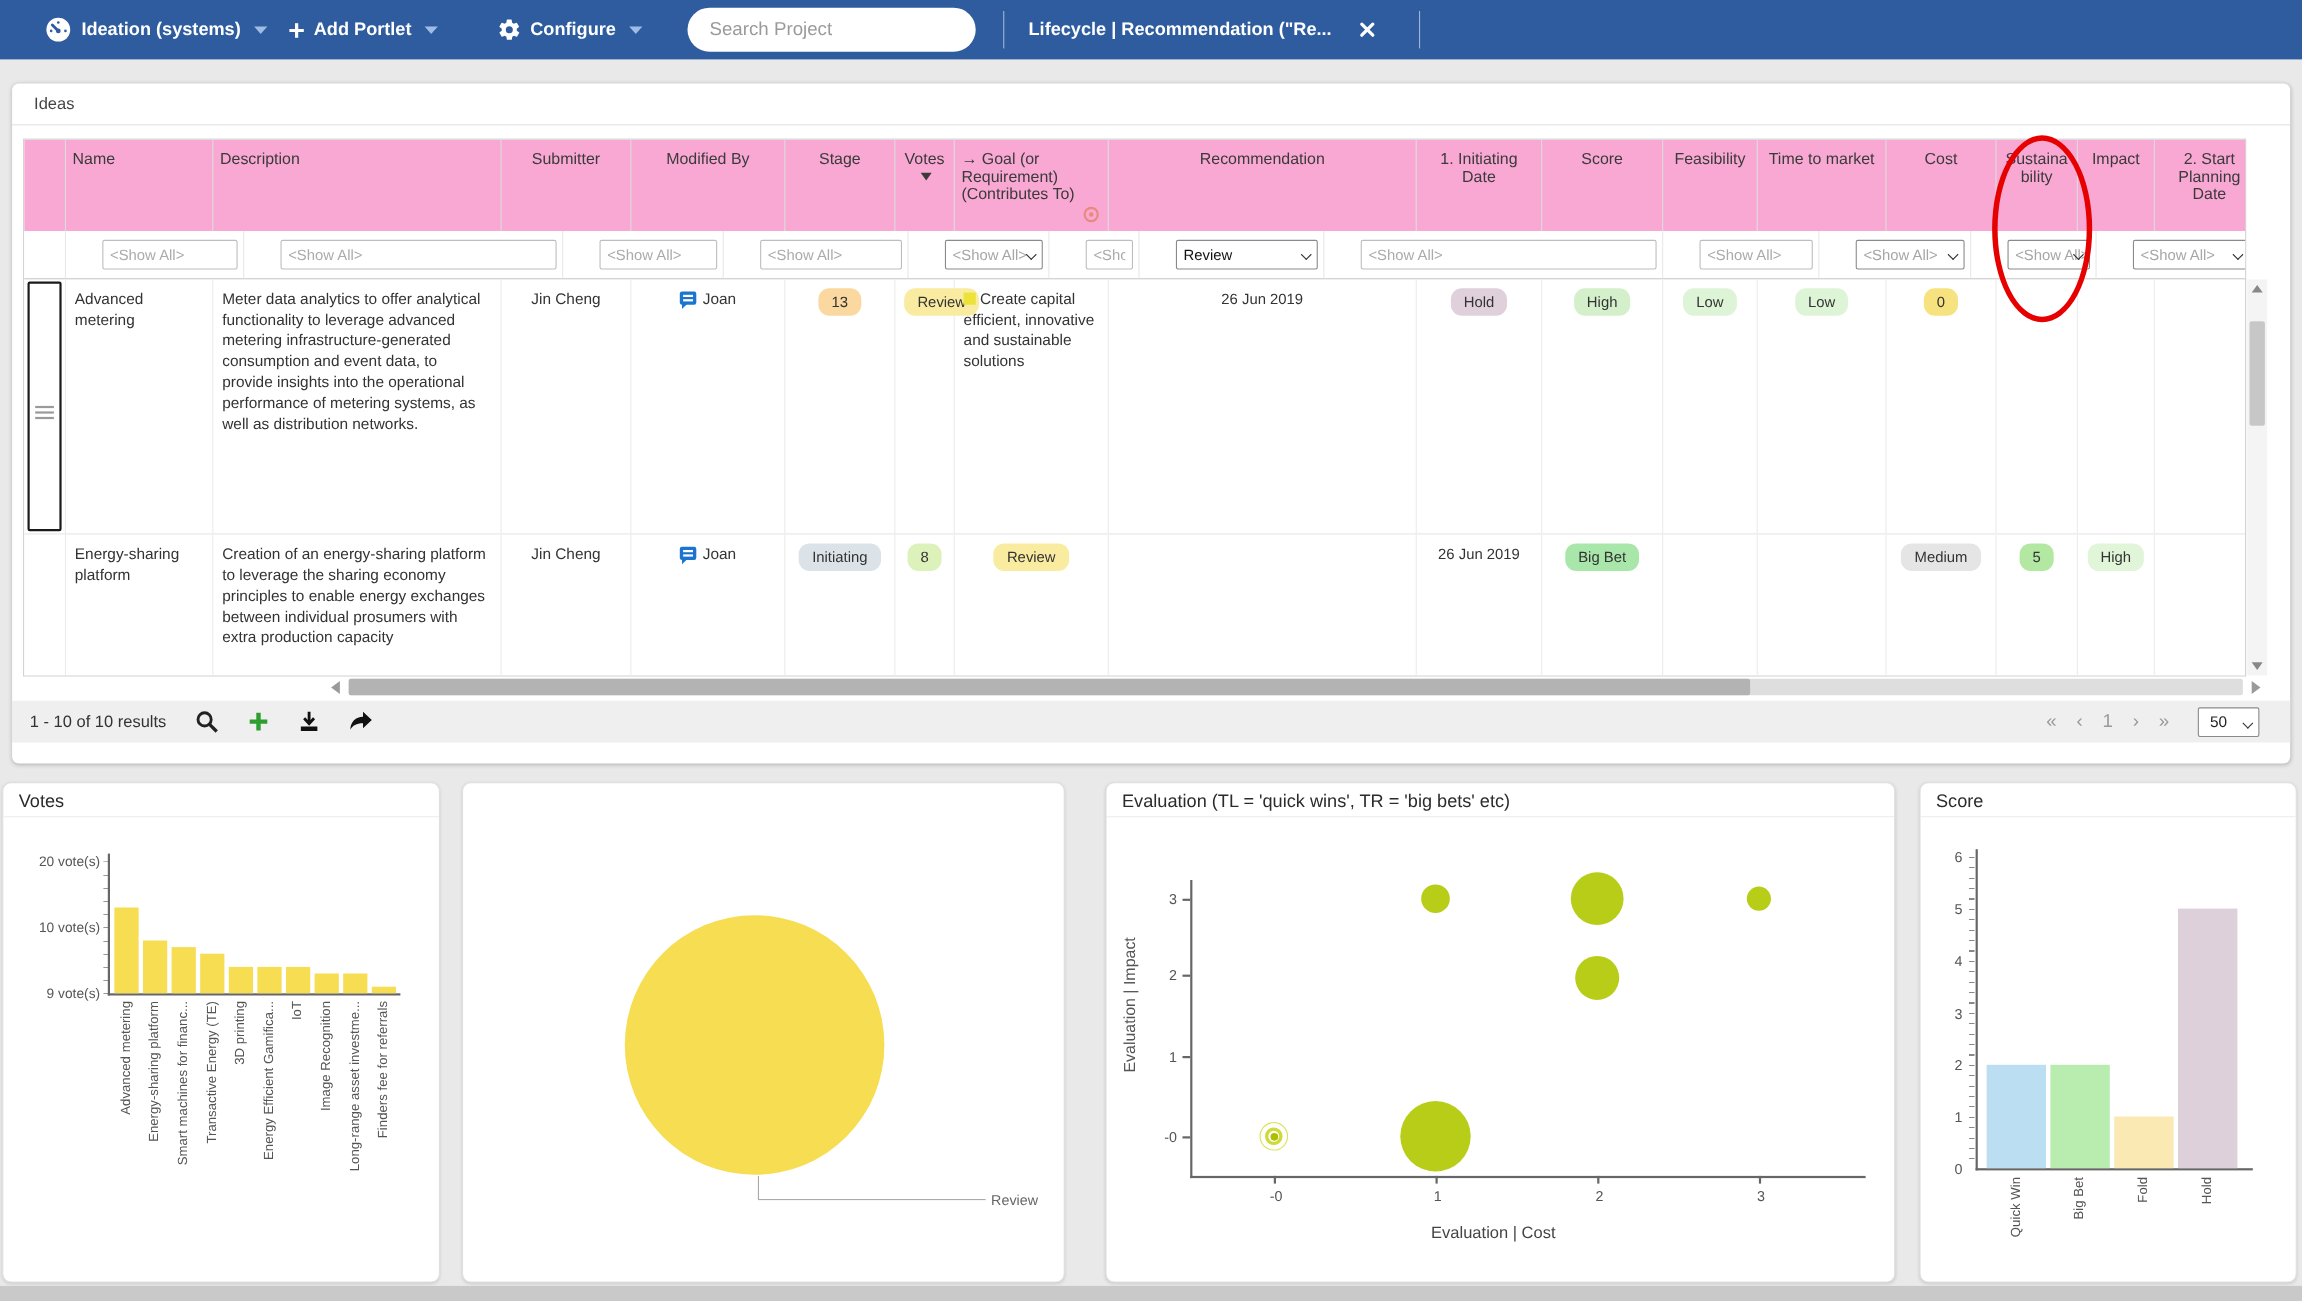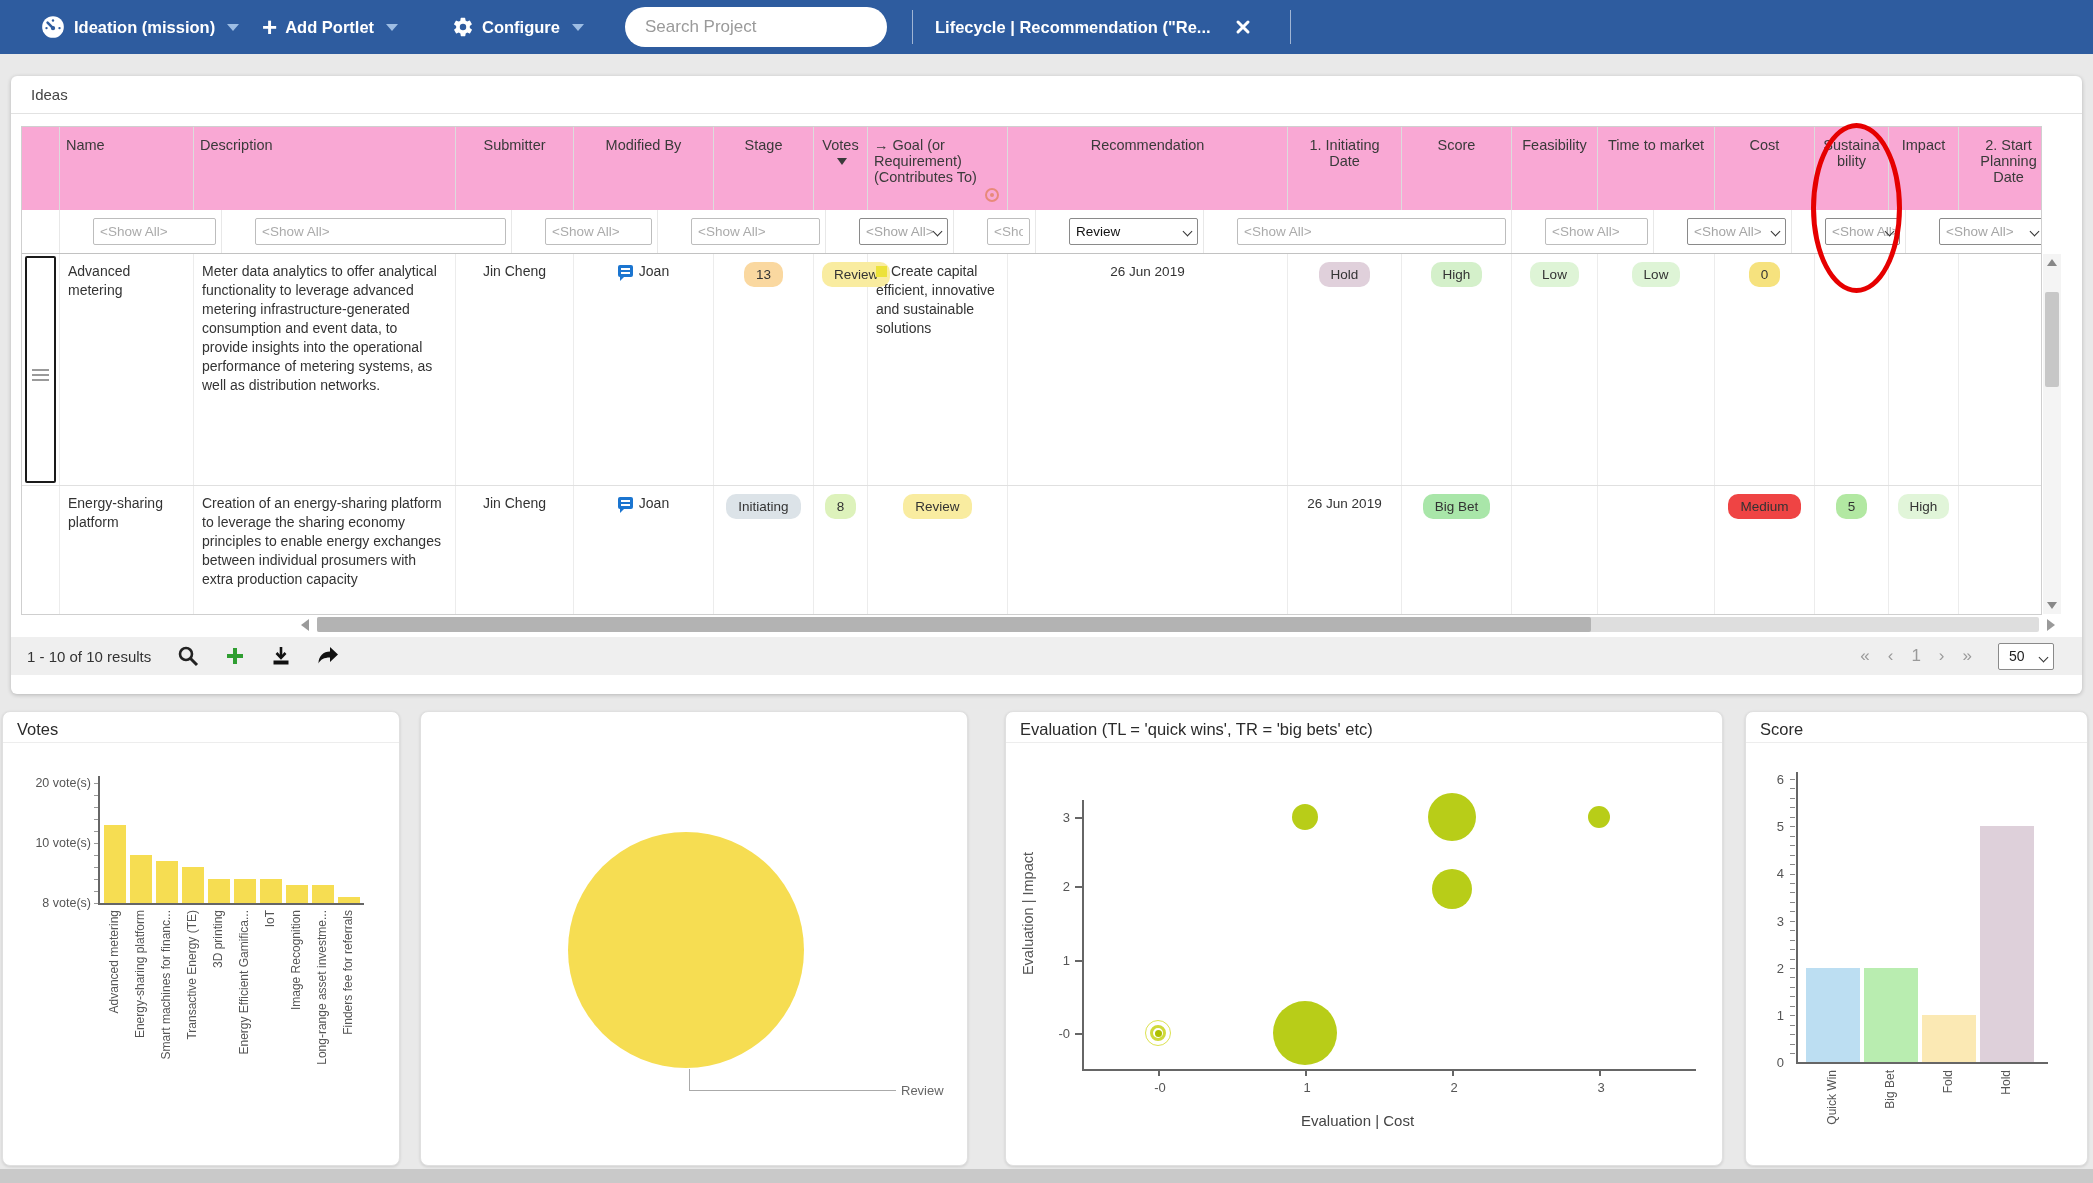--- a/index.html
+++ b/index.html
@@ -111,21 +111,21 @@
   <div class="topbar">
     <div class="tb-item" style="left:40px">
       <svg width="26" height="26" viewBox="0 0 24 24">
           <circle cx="12" cy="12" r="10" fill="#fff"></circle>
           <path d="M12 13 L7 8" stroke="#2e5c9f" stroke-width="2.4" stroke-linecap="round"></path>
           <circle cx="12" cy="13" r="2" fill="#2e5c9f"></circle>
           <circle cx="6" cy="13" r="1.1" fill="#2e5c9f"></circle>
           <circle cx="12" cy="6" r="1.1" fill="#2e5c9f"></circle>
           <circle cx="18" cy="13" r="1.1" fill="#2e5c9f"></circle>
         </svg>
-      <span>Ideation (mission)</span>
+      <span>Ideation (systems)</span>
       <span class="tb-caret"></span>
     </div>
     <div class="tb-item" style="left:262px">
       <span class="plus-glyph">+</span>
       <span>Add Portlet</span>
       <span class="tb-caret"></span>
     </div>
     <div class="tb-item" style="left:452px">
       <svg width="22" height="22" viewBox="0 0 24 24">
           <path fill="#fff" d="M19.4 13c.04-.32.06-.66.06-1s-.02-.68-.06-1l2.1-1.65a.5.5 0 0 0 .12-.64l-2-3.46a.5.5 0 0 0-.61-.22l-2.48 1a7.3 7.3 0 0 0-1.73-1l-.38-2.65A.5.5 0 0 0 13.93 2h-4a.5.5 0 0 0-.5.42l-.37 2.65c-.63.26-1.2.6-1.74 1l-2.48-1a.5.5 0 0 0-.6.22l-2 3.46a.5.5 0 0 0 .12.64L4.56 11c-.04.32-.06.66-.06 1s.02.68.06 1l-2.1 1.65a.5.5 0 0 0-.12.64l2 3.46c.13.22.39.3.6.22l2.49-1c.53.4 1.1.74 1.73 1l.38 2.65c.04.24.25.42.5.42h4c.25 0 .46-.18.5-.42l.38-2.65c.62-.26 1.2-.6 1.73-1l2.48 1c.22.08.48 0 .61-.22l2-3.46a.5.5 0 0 0-.12-.64L19.4 13zM12 15.5a3.5 3.5 0 1 1 0-7 3.5 3.5 0 0 1 0 7z"></path>
@@ -254,21 +254,21 @@
             <div class="tcell">Jin Cheng</div>
             <div class="tcell"><span class="chat-icon"></span><span>Joan</span></div>
             <div class="tcell"><span class="badge" style="background: rgb(220, 227, 232);">Initiating</span></div>
             <div class="tcell"><span class="badge" style="background: rgb(221, 242, 187);">8</span></div>
             <div class="tcell"><span class="badge" style="background: rgb(249, 236, 160);">Review</span></div>
             <div class="tcell left"></div>
             <div class="tcell" style="font-size: 13.5px;">26 Jun 2019</div>
             <div class="tcell"><span class="badge" style="background: rgb(169, 230, 169);">Big Bet</span></div>
             <div class="tcell"></div>
             <div class="tcell"></div>
-            <div class="tcell"><span class="badge" style="background: #ef4444;">Medium</span></div>
+            <div class="tcell"><span class="badge" style="background: #e5e5e5;">Medium</span></div>
             <div class="tcell"><span class="badge" style="background: rgb(178, 232, 162);">5</span></div>
             <div class="tcell"><span class="badge" style="background: rgb(225, 245, 217);">High</span></div>
             <div class="tcell"></div>
           </div>
         </div>
     </div>
 
     <div class="vscroll">
       <span class="tri-up"></span>
       <div class="vs-thumb"></div>
@@ -321,21 +321,21 @@
     </div>
   </div>
 
   <div class="red-ellipse"></div>
 
   <div class="card" id="votes-card">
     <div class="card-title">Votes</div>
     <div id="votes-ylabels">
         <div class="ytick-label" style="left: 4px; width: 84px; top: 64px;">20 vote(s)</div>
         <div class="ytick-label" style="left: 4px; width: 84px; top: 124px;">10 vote(s)</div>
-        <div class="ytick-label" style="left: 4px; width: 84px; top: 184px;">8 vote(s)</div>
+        <div class="ytick-label" style="left: 4px; width: 84px; top: 184px;">9 vote(s)</div>
       </div>
     <div class="minor-ticks" style="left:91px;top:71px;width:5px;height:121px;background:repeating-linear-gradient(to bottom,#999 0 1px,transparent 1px 12px);"></div>
     <div class="axis-line" style="left:95px;top:64px;width:2px;height:129px;"></div>
     <div class="axis-line" style="left:95px;top:191px;width:266px;height:2px;"></div>
     <div class="barcells" id="votes-bars" style="left:99px;top:71px;height:120px;">
         <div class="barcell" style="flex: 0 0 26px;">
           <div style="width: 22px; height: 78px; background: rgb(246, 221, 82);"></div>
         </div>
         <div class="barcell" style="flex: 0 0 26px;">
           <div style="width: 22px; height: 48px; background: rgb(246, 221, 82);"></div>

